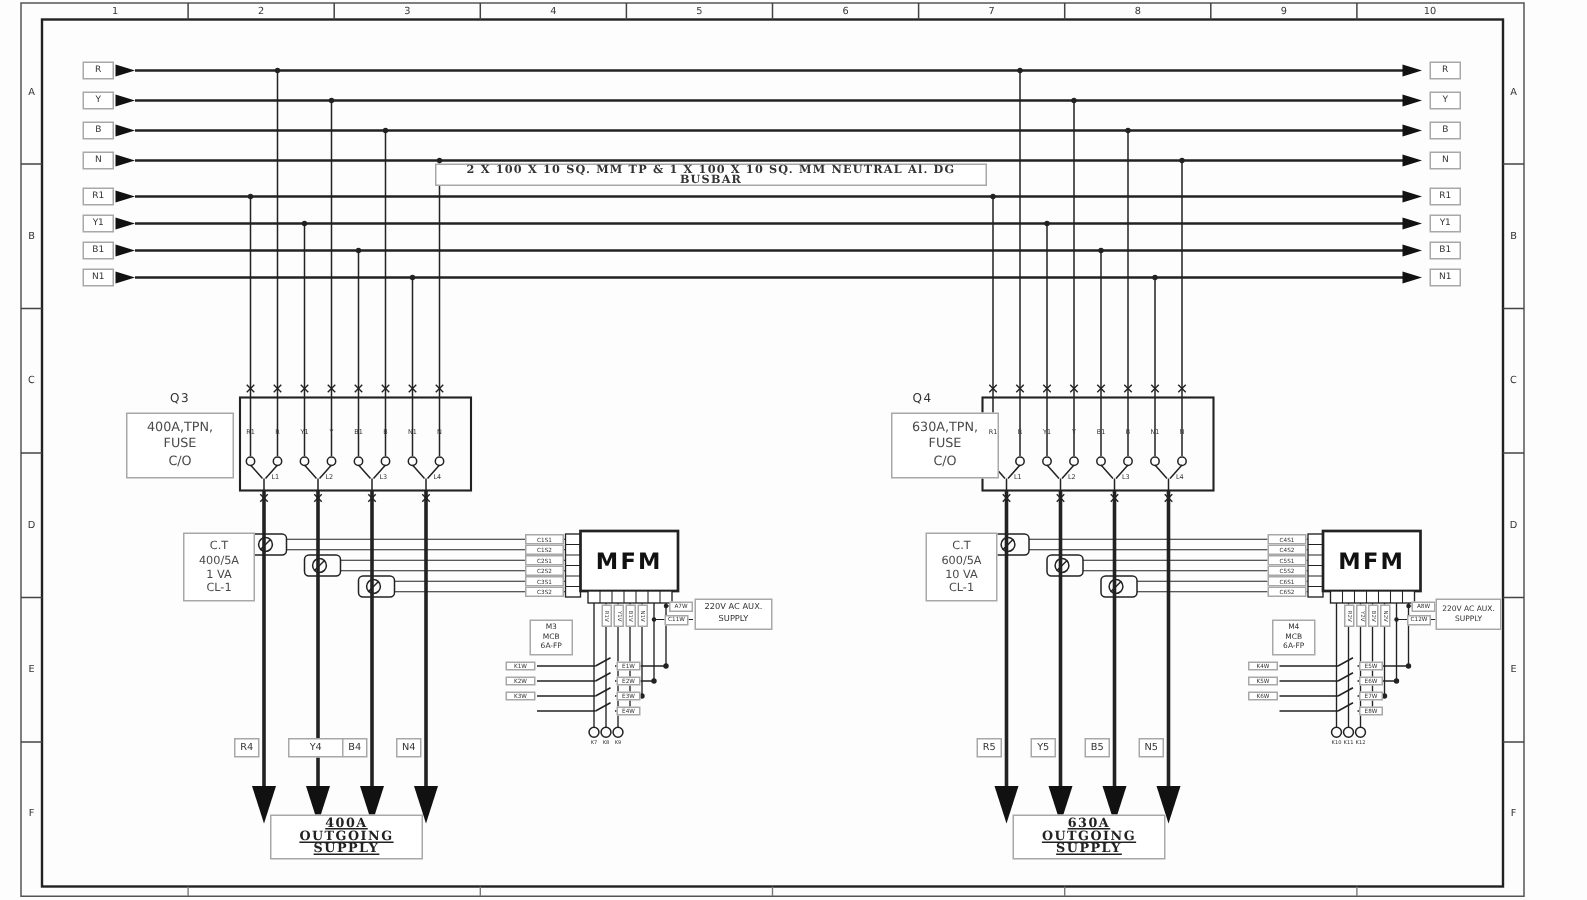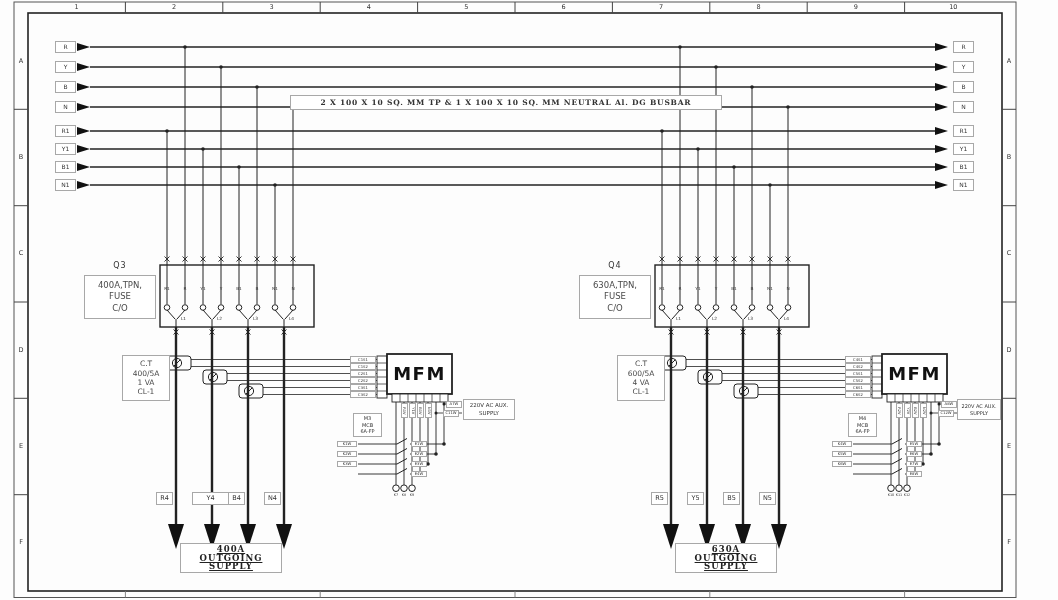--- a/index.html
+++ b/index.html
@@ -15,21 +15,21 @@
   .f6{font-size:6px}
   .f55{font-size:5.5px;line-height:1.35}
   .f5{font-size:5px;line-height:1.3}
   .t42{font-size:4.3px}
   .tag{font-size:3.8px}
   .t34{font-size:3.4px}
   .serifb{font-family:"DejaVu Serif",serif;font-weight:bold}
   .busl{font-size:7.5px;letter-spacing:.8px}
   .ratebox{font-size:8.5px;line-height:1.3;color:#4a4a4a}
   .ctbox{font-size:7.5px;line-height:1.25;color:#4a4a4a}
-  .mfm{font-weight:bold;font-size:18px;letter-spacing:1.5px;color:#111}
+  .mfm{font-weight:bold;font-size:15px;letter-spacing:1.5px;color:#111}
   .qid{font-weight:normal;font-size:8px;letter-spacing:1px;color:#333}
   .outg{font-size:8.5px;letter-spacing:1px;color:#222}
   .u{text-decoration:underline}
   .vt{display:flex;align-items:center;justify-content:center}
   .vt span{transform:rotate(90deg);font-size:3.6px;white-space:nowrap;display:block;color:#444}
 </style>
 </head>
 <body>
 
 <div id="sheet">
@@ -171,21 +171,21 @@
 <div class="abs plain f65" style="left:14px;top:344px;width:14px;height:12px">D</div>
 <div class="abs plain f65" style="left:14px;top:440.3px;width:14px;height:12px">E</div>
 <div class="abs plain f65" style="left:14px;top:536.7px;width:14px;height:12px">F</div>
 <div class="abs plain f65" style="left:1002px;top:55px;width:14px;height:12px">A</div>
 <div class="abs plain f65" style="left:1002px;top:151.3px;width:14px;height:12px">B</div>
 <div class="abs plain f65" style="left:1002px;top:247.7px;width:14px;height:12px">C</div>
 <div class="abs plain f65" style="left:1002px;top:344px;width:14px;height:12px">D</div>
 <div class="abs plain f65" style="left:1002px;top:440.3px;width:14px;height:12px">E</div>
 <div class="abs plain f65" style="left:1002px;top:536.7px;width:14px;height:12px">F</div>
 
-<div class="abs bx serifb busl" style="left:290px;top:95px;width:432px;height:14.5px">2 X 100 X 10 SQ. MM TP &amp; 1 X 100 X 10 SQ. MM NEUTRAL Al. DG BUSBAR</div>
+<div class="abs bx serifb busl" style="left:290px;top:109px;width:368px;height:14.5px">2 X 100 X 10 SQ. MM TP &amp; 1 X 100 X 10 SQ. MM NEUTRAL Al. DG BUSBAR</div>
 
 <div class="abs bx f6" style="left:55px;top:41px;width:21px;height:12px">R</div>
 <div class="abs bx f6" style="left:55px;top:61px;width:21px;height:12px">Y</div>
 <div class="abs bx f6" style="left:55px;top:81px;width:21px;height:12px">B</div>
 <div class="abs bx f6" style="left:55px;top:101px;width:21px;height:12px">N</div>
 <div class="abs bx f6" style="left:55px;top:125px;width:21px;height:12px">R1</div>
 <div class="abs bx f6" style="left:55px;top:143px;width:21px;height:12px">Y1</div>
 <div class="abs bx f6" style="left:55px;top:161px;width:21px;height:12px">B1</div>
 <div class="abs bx f6" style="left:55px;top:179px;width:21px;height:12px">N1</div>
 <div class="abs bx f6" style="left:953px;top:41px;width:21px;height:12px">R</div>
@@ -264,41 +264,41 @@
 <div class="abs bx f65" style="left:156px;top:492px;width:17px;height:12.5px">R4</div>
 <div class="abs bx f65" style="left:192px;top:492px;width:37px;height:12.5px">Y4</div>
 <div class="abs bx f65" style="left:228px;top:492px;width:17px;height:12.5px">B4</div>
 <div class="abs bx f65" style="left:264px;top:492px;width:17px;height:12.5px">N4</div>
 <div class="abs bx col serifb outg" style="left:180px;top:543px;width:102px;height:30px">
   <span class="u">400A</span>
   <span class="u">OUTGOING SUPPLY</span>
 </div>
 
 <div class="abs plain qid" style="left:579px;top:261px;width:72px;height:10px">Q4</div>
-<div class="abs bx col ratebox" style="left:579px;top:275px;width:72px;height:44px">
+<div class="abs bx col ratebox" style="left:594px;top:275px;width:72px;height:44px">
   <span>630A,TPN,</span>
   <span>FUSE</span>
   <span>C/O</span>
 </div>
 <div class="abs plain t42" style="left:654px;top:286px;width:16px;height:7px">R1</div>
 <div class="abs plain t42" style="left:672px;top:286px;width:16px;height:7px">R</div>
 <div class="abs plain t42" style="left:690px;top:286px;width:16px;height:7px">Y1</div>
 <div class="abs plain t42" style="left:708px;top:286px;width:16px;height:7px">Y</div>
 <div class="abs plain t42" style="left:726px;top:286px;width:16px;height:7px">B1</div>
 <div class="abs plain t42" style="left:744px;top:286px;width:16px;height:7px">B</div>
 <div class="abs plain t42" style="left:762px;top:286px;width:16px;height:7px">N1</div>
 <div class="abs plain t42" style="left:780px;top:286px;width:16px;height:7px">N</div>
 <div class="abs plain t42" style="left:672px;top:315.5px;width:13px;height:7px">L1</div>
 <div class="abs plain t42" style="left:708px;top:315.5px;width:13px;height:7px">L2</div>
 <div class="abs plain t42" style="left:744px;top:315.5px;width:13px;height:7px">L3</div>
 <div class="abs plain t42" style="left:780px;top:315.5px;width:13px;height:7px">L4</div>
 <div class="abs bx col ctbox" style="left:617px;top:355px;width:48px;height:46px">
   <span>C.T</span>
   <span>600/5A</span>
-  <span>4 VA</span>
+  <span>10 VA</span>
   <span>CL-1</span>
 </div>
 <div class="abs bx tag" style="left:845px;top:356.1px;width:26px;height:6.8px">C4S1</div>
 <div class="abs bx tag" style="left:845px;top:363.1px;width:26px;height:6.8px">C4S2</div>
 <div class="abs bx tag" style="left:845px;top:370.1px;width:26px;height:6.8px">C5S1</div>
 <div class="abs bx tag" style="left:845px;top:377.1px;width:26px;height:6.8px">C5S2</div>
 <div class="abs bx tag" style="left:845px;top:384.1px;width:26px;height:6.8px">C6S1</div>
 <div class="abs bx tag" style="left:845px;top:391.1px;width:26px;height:6.8px">C6S2</div>
 <div class="abs plain mfm" style="left:882px;top:354px;width:65px;height:40px">MFM</div>
 <div class="abs bx vt" style="left:895.5px;top:403px;width:7px;height:15px">

